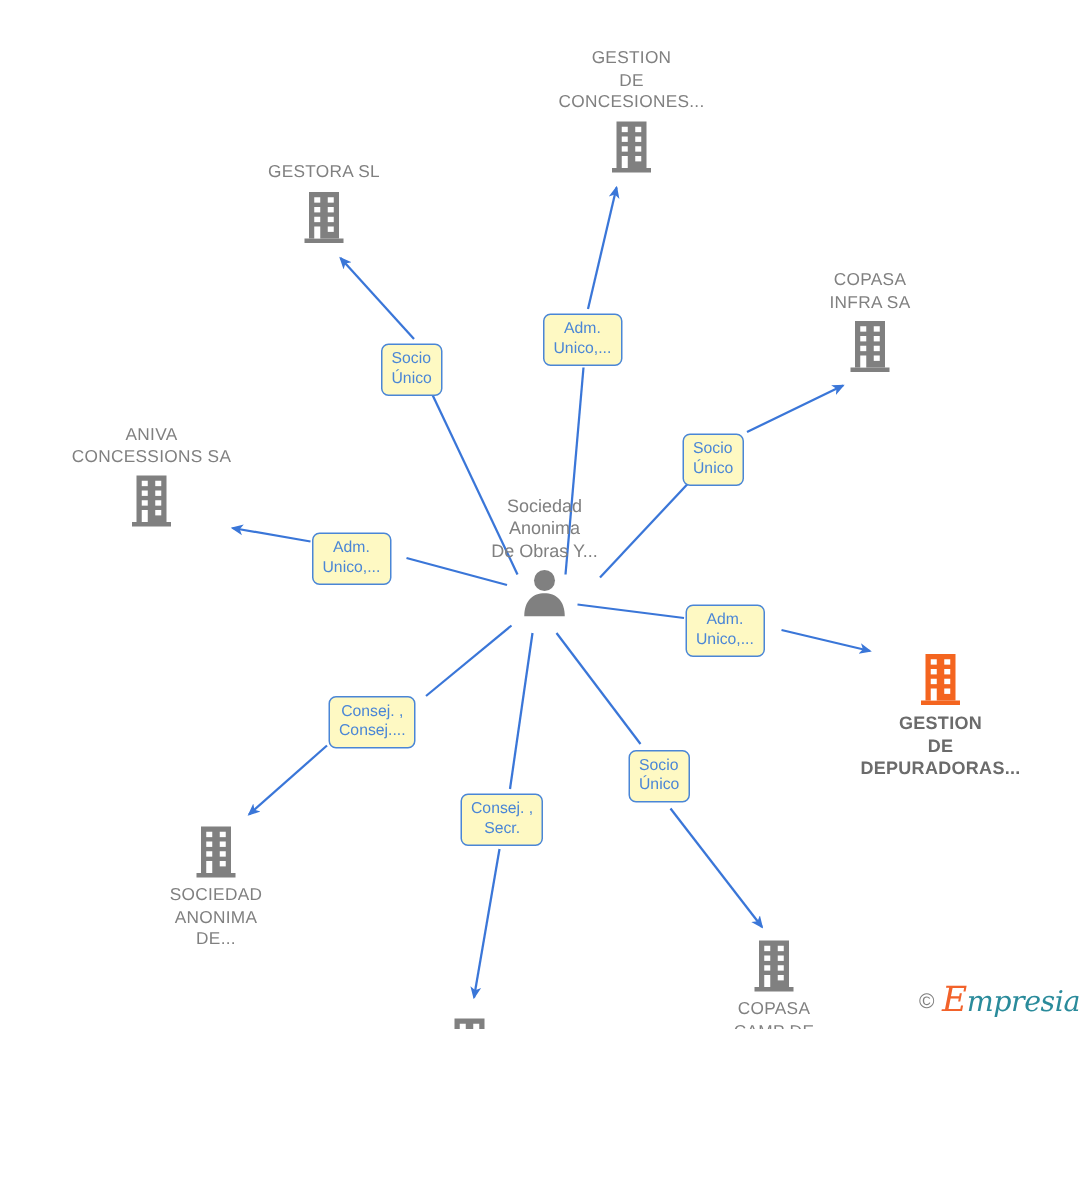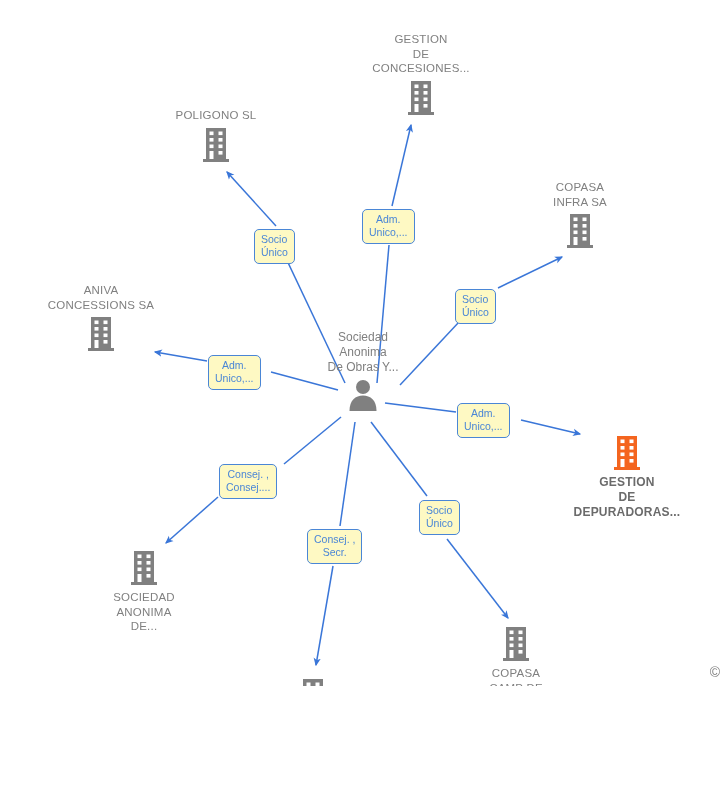--- a/index.html
+++ b/index.html
@@ -167,21 +167,21 @@
           <rect x="9.5" y="18.5" width="4" height="3.6"></rect>
           <rect x="18.5" y="18.5" width="4" height="3.6"></rect>
           <rect x="18.5" y="25" width="4" height="3.6"></rect>
           <rect x="9.5" y="25" width="4" height="8"></rect>
         </g>
       </svg>
     </span>
   </div>
 
   <div class="node label-above" style="left:216px; top:108px;">
-    <span class="node-label">POLIGONO  SL</span>
+    <span class="node-label">GESTORA  SL</span>
     <span class="icon-wrap">
       <svg width="32" height="38" viewBox="0 0 32 38">
         <rect x="6" y="2" width="20" height="31" fill="#808080"></rect>
         <rect x="3" y="33" width="26" height="3" fill="#808080"></rect>
         <g fill="#ffffff">
           <rect x="9.5" y="5.5" width="4" height="3.6"></rect>
           <rect x="18.5" y="5.5" width="4" height="3.6"></rect>
           <rect x="9.5" y="12" width="4" height="3.6"></rect>
           <rect x="18.5" y="12" width="4" height="3.6"></rect>
           <rect x="9.5" y="18.5" width="4" height="3.6"></rect>
@@ -351,15 +351,16 @@
 Consej....</div>
 
   <div class="edge-label" style="left:307px; top:529px;">Consej. ,
 Secr.</div>
 
   <div class="edge-label align-left" style="left:419px; top:500px;">Socio
 Único</div>
 
   <div id="watermark">
     <span class="copy-mark">©</span>
+    <span class="brand"><span class="brand-initial">E</span><span>mpresia</span></span>
   </div>
 
 </div>
 
 </body></html>

